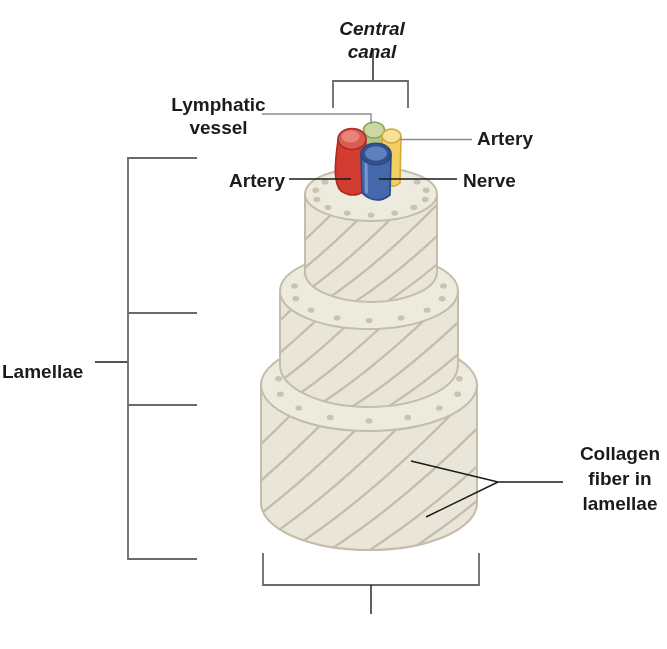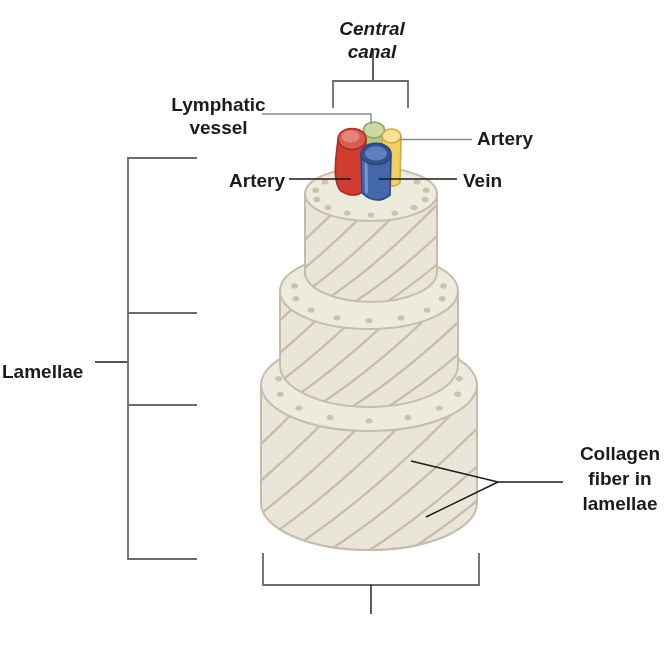--- a/index.html
+++ b/index.html
@@ -175,16 +175,16 @@
       <path class="leader" d="M 563 482 L 498 482 L 411 461 M 498 482 L 426 517"></path>
       <path class="bracket" d="M 263 553 L 263 585 L 479 585 L 479 553"></path>
       <line class="leader" x1="371" y1="585" x2="371" y2="614"></line>
     </g>
   </svg>
 
   <div class="label t-center" style="left:327px;top:17px;width:90px;font-style:italic;">Central canal</div>
   <div class="label t-center" style="left:168px;top:85px;width:101px;margin-top:8px;">Lymphatic vessel</div>
   <div class="label" style="left:477px;top:127px;">Artery</div>
   <div class="label t-right" style="left:200px;top:169px;width:85px;">Artery</div>
-  <div class="label" style="left:463px;top:169px;">Vein</div>
+  <div class="label" style="left:463px;top:169px;">Nerve</div>
   <div class="label" style="left:2px;top:351px;margin-top:9px;">Lamellae</div>
   <div class="label" style="left:574px;top:441px;width:92px;line-height:25px;text-align:center;">Collagen fiber in lamellae</div>
 </div>
 
 </body></html>

